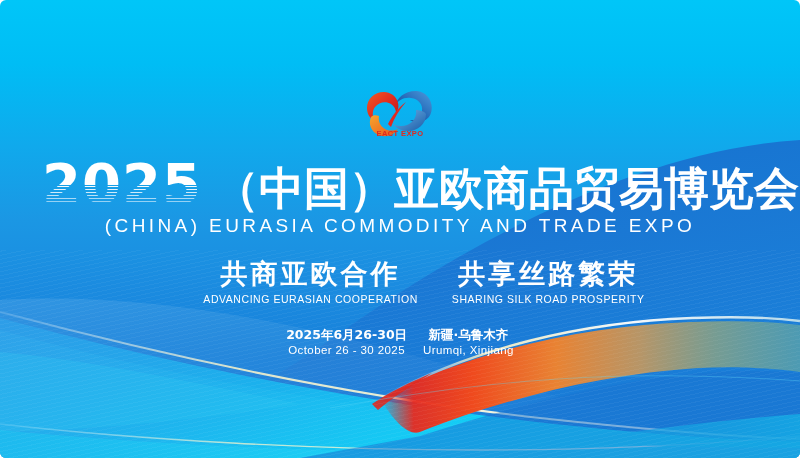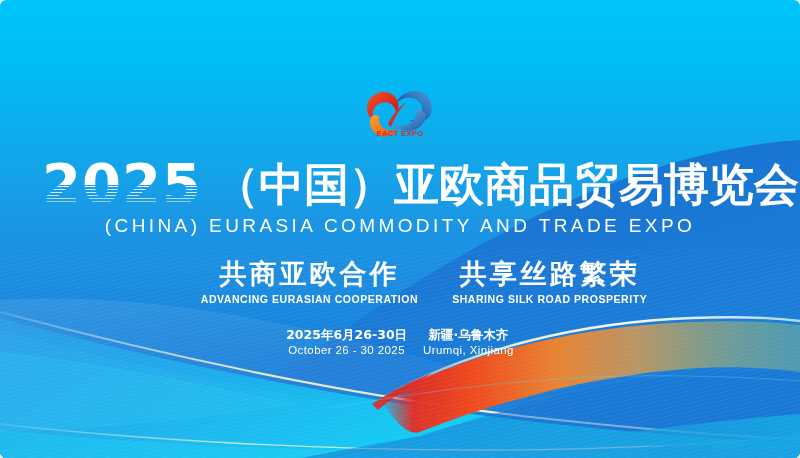--- a/index.html
+++ b/index.html
@@ -123,21 +123,21 @@
     overflow: visible;
     margin-left: 41px;
   }
 
   .title-cn {
     font-size: 45px;
     font-weight: 700;
     line-height: 50px;
     color: #ffffff;
     letter-spacing: 0px;
-    font-family: Liberation Mono, monospace;
+    font-family: Liberation Serif, serif;
     white-space: nowrap;
   }
 
   .title-en {
     margin-top: 3px;
     font-size: 19px;
     line-height: 17px;
     color: #ffffff;
     letter-spacing: 3.4px;
     font-weight: 400;
@@ -162,21 +162,21 @@
     letter-spacing: 3px;
     font-family: "DejaVu Sans", "Liberation Sans", sans-serif;
     white-space: nowrap;
   }
   .slogan-en {
     margin-top: 3px;
     font-size: 10.5px;
     line-height: 13px;
     color: #ffffff;
     letter-spacing: 0.55px;
-    font-weight: 700;
+    font-weight: 400;
     font-family: "Liberation Sans", sans-serif;
     white-space: nowrap;
   }
 
   
   .datebar {
     margin-top: 21px;
     display: flex;
     justify-content: center;
     gap: 16px;

